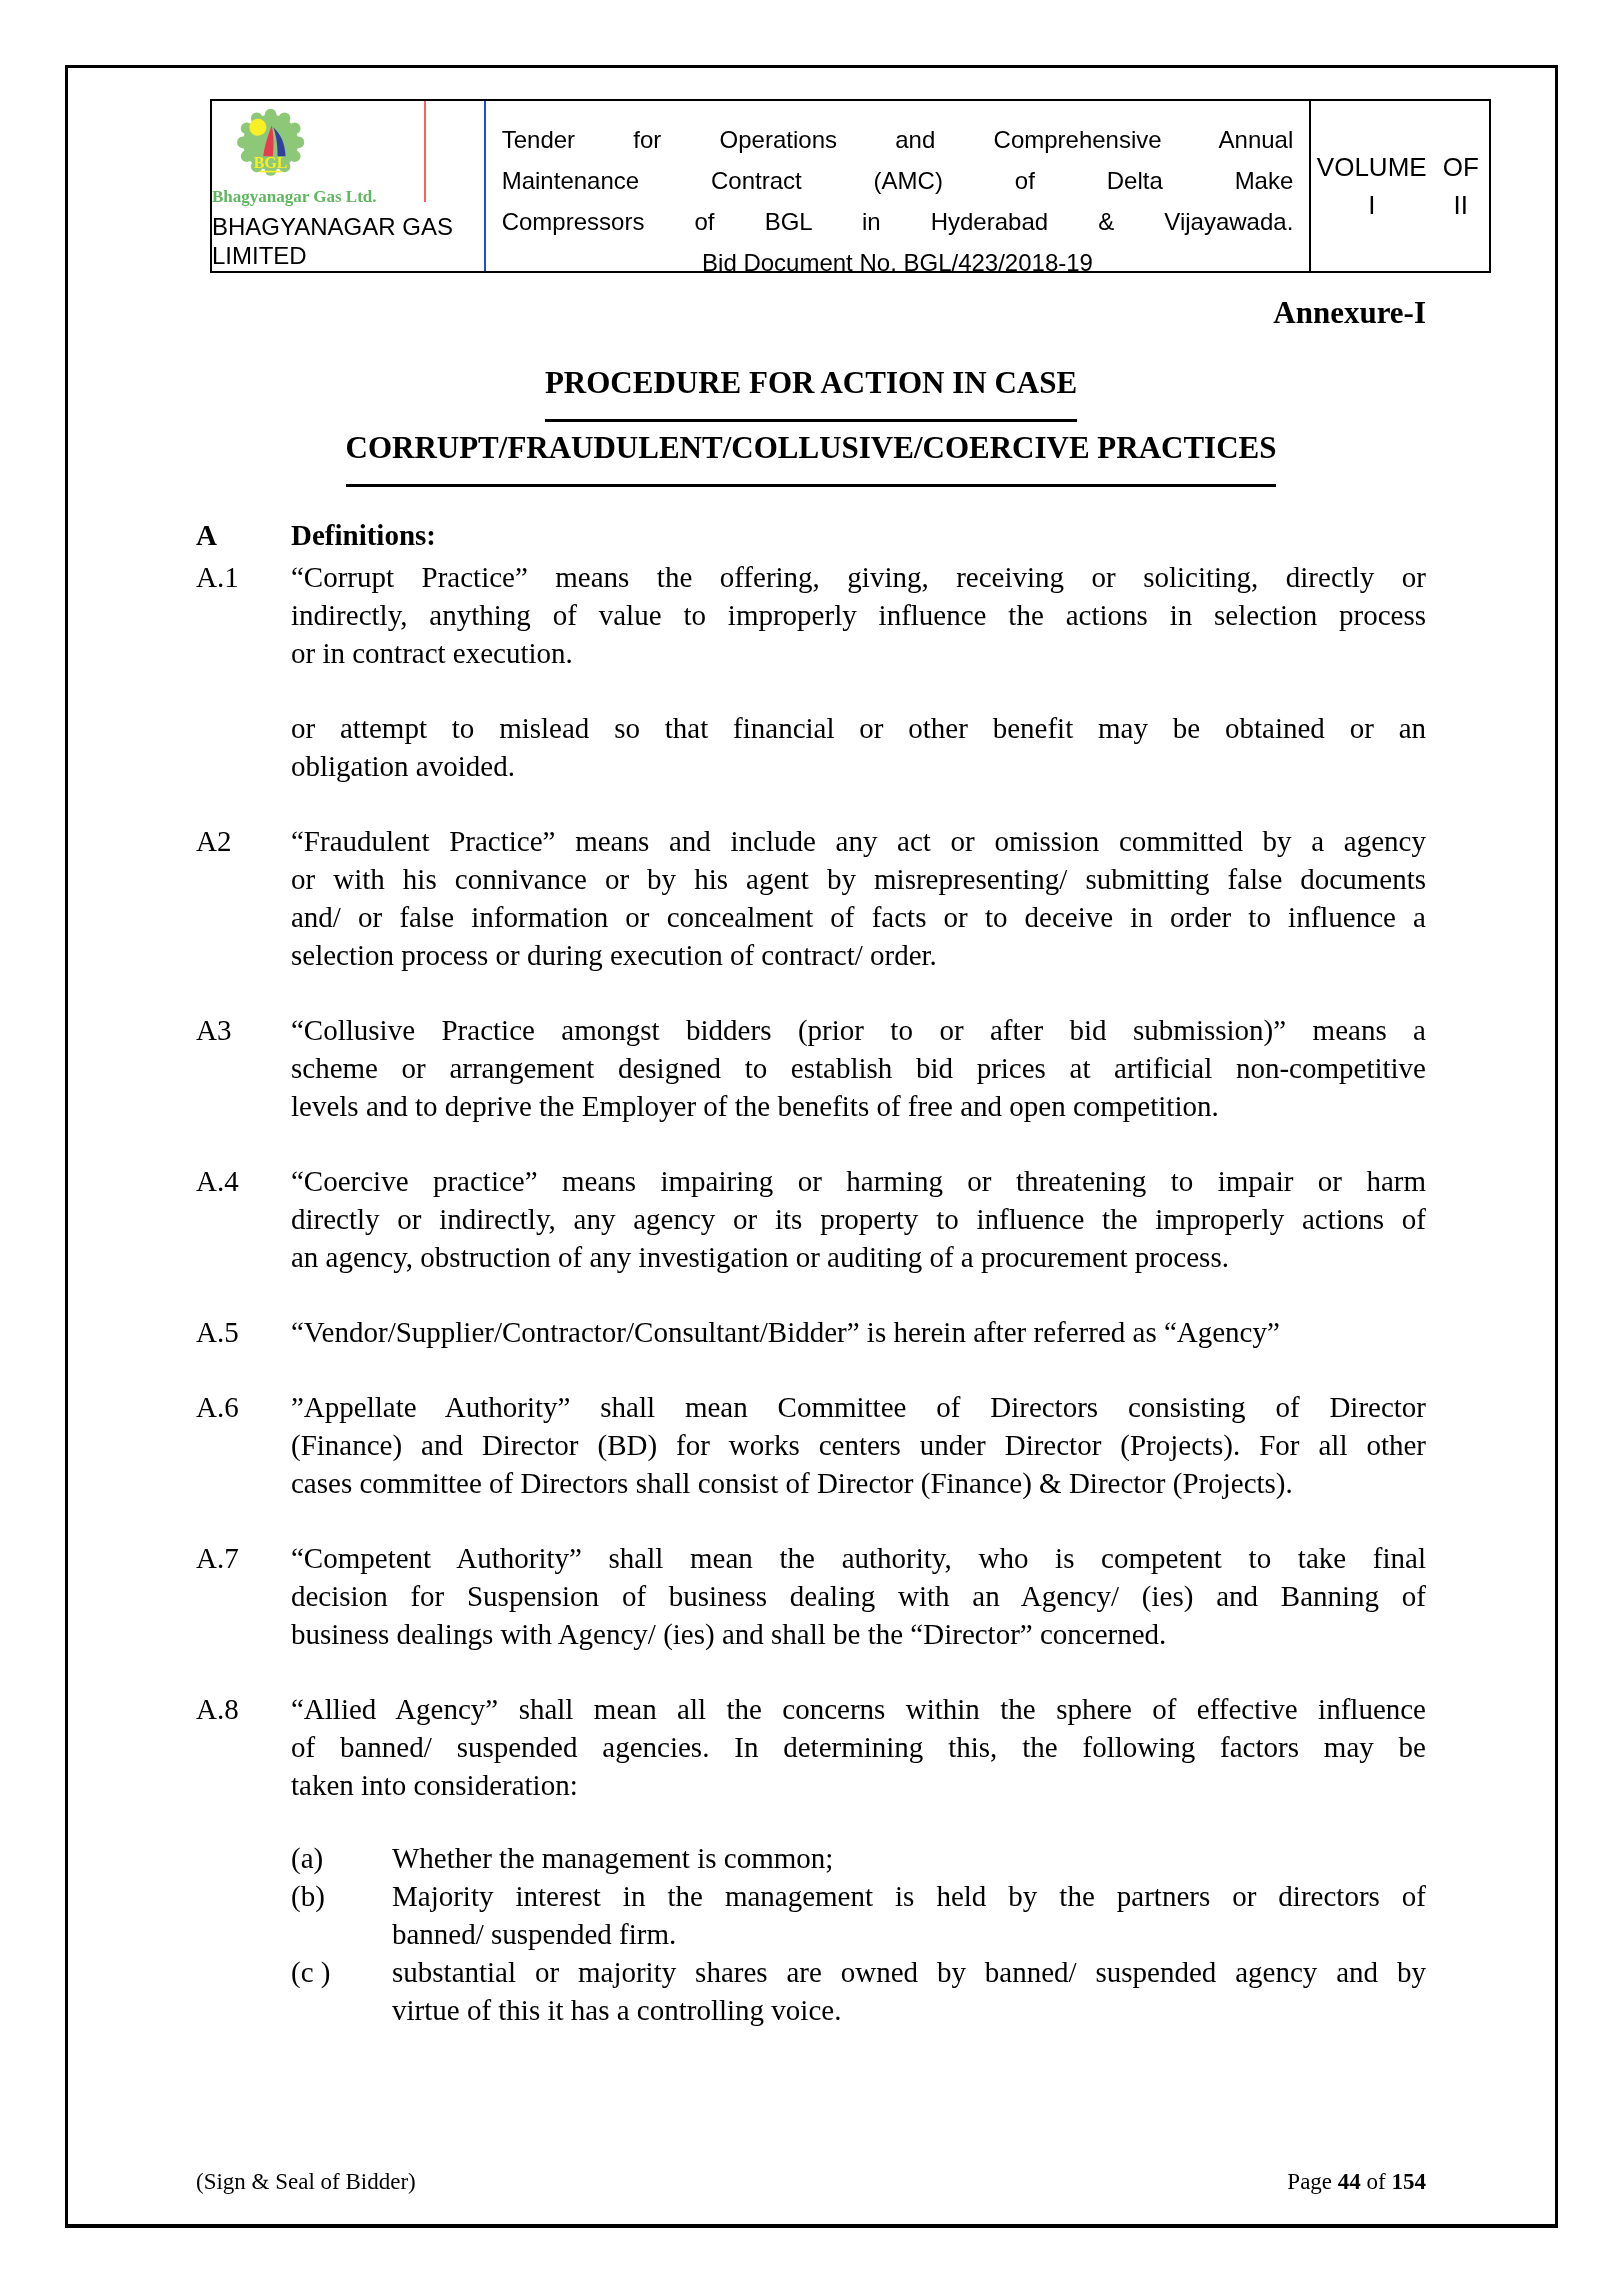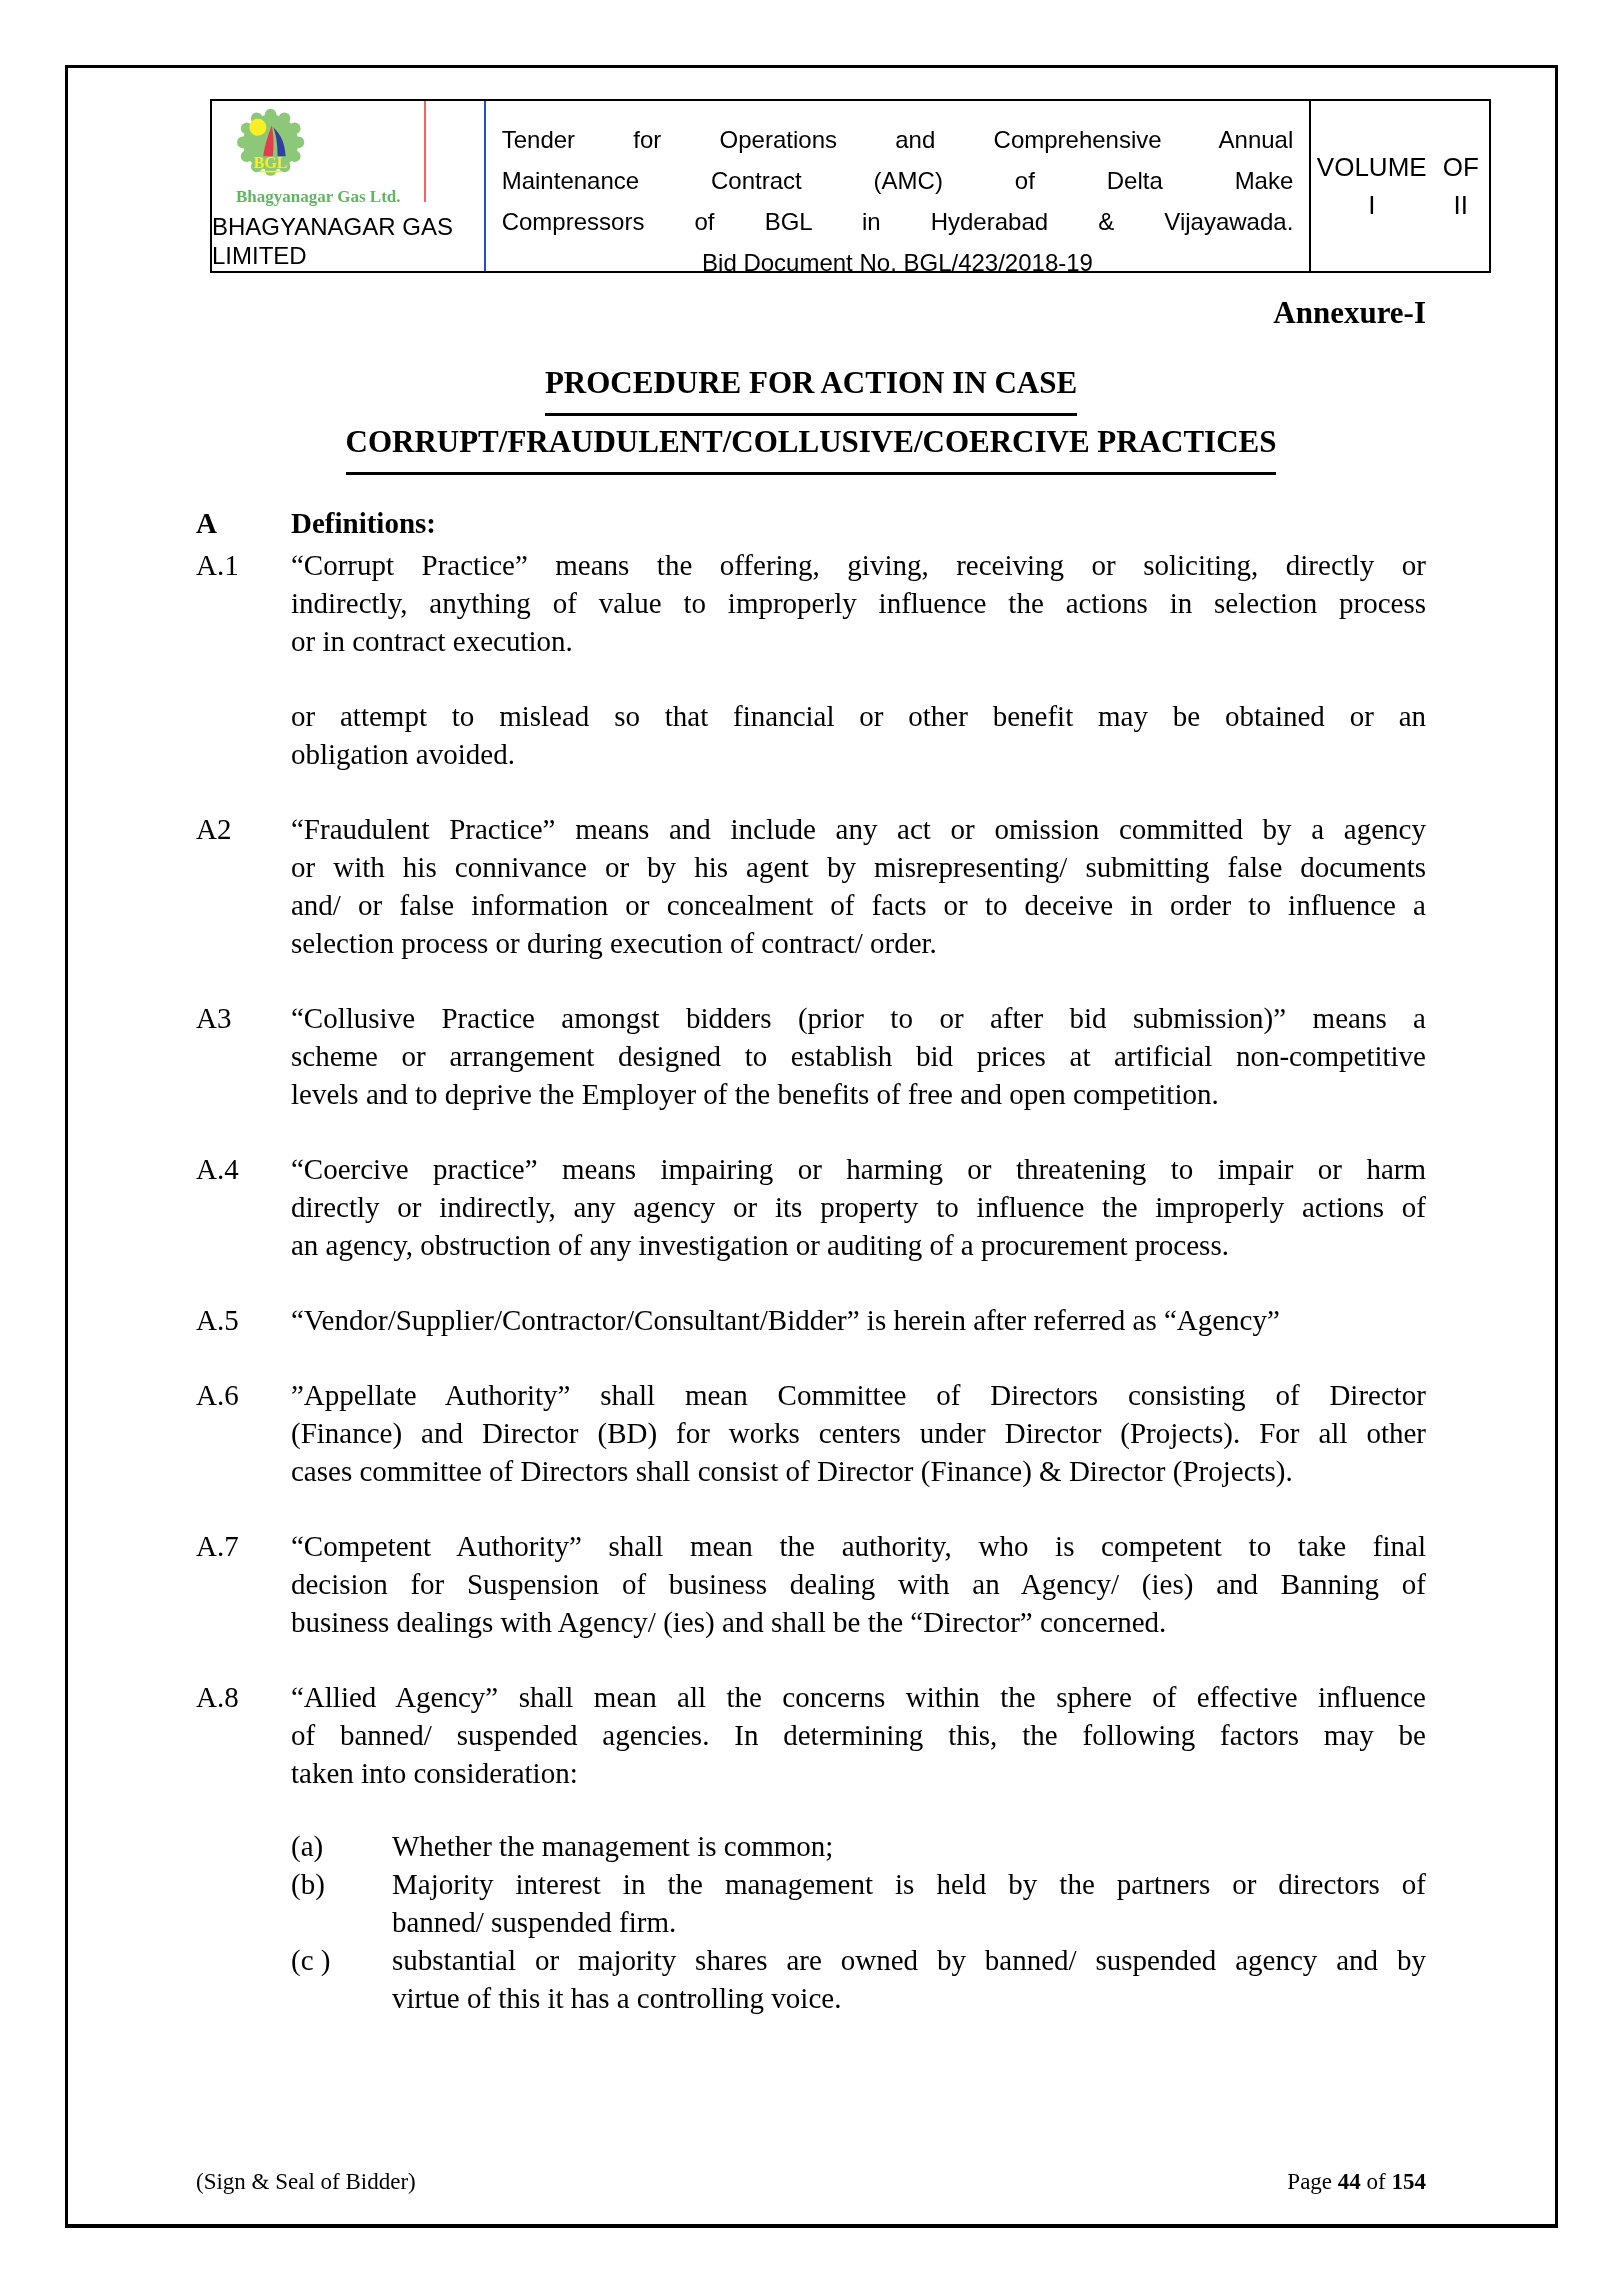--- a/index.html
+++ b/index.html
@@ -9,31 +9,31 @@
 
   
   .hdr{position:absolute;left:210px;top:99px;width:1281px;height:174px;display:flex;
     box-sizing:border-box;border:2.6px solid #000;background:#fff;}
   .hc{box-sizing:border-box;position:relative;height:100%;}
   .hc1{width:274px;border-right:2px solid #1d4ed8;text-align:left;overflow:hidden;}
   .hc2{width:825px;border-right:2px solid #000;padding:18.3px 15.7px 0 15.7px;}
   .hc3{flex:1;display:flex;flex-direction:row;justify-content:center;align-items:center;}
   .redline{position:absolute;right:58px;top:0;width:2px;height:101px;background:#ff5f5f;}
   .logo-svg{margin-top:5.2px;height:80px;}
-  .logo-cap{font-size:17px;line-height:18.3px;color:#5fb75f;font-weight:bold;padding-left:24px;}
+  .logo-cap{font-size:17px;line-height:18.3px;color:#5fb75f;font-weight:bold;}
   .company{font-family:"Liberation Sans",sans-serif;font-size:24px;line-height:29.4px;margin-top:5.2px;}
   .tender-title{font-family:"Liberation Sans",sans-serif;font-size:24px;line-height:41px;}
   .volume{font-family:"Liberation Sans",sans-serif;font-size:26px;line-height:38px;text-align:center;}
 
   
   .content{position:absolute;left:196px;top:294px;width:1230px;}
   .annex{text-align:right;font-weight:bold;font-size:31px;line-height:37px;}
   .headwrap{margin-top:35px;text-align:center;font-weight:bold;font-size:31px;line-height:33px;}
   .headwrap .hline{margin-bottom:9.2px;}
-  .headwrap .u{display:inline-block;border-bottom:3.9px solid #000;padding-bottom:14px;}
+  .headwrap .u{display:inline-block;border-bottom:3.9px solid #000;padding-bottom:20px;}
   .defs{margin-top:29px;}
   .row{display:flex;font-size:29px;line-height:38px;}
   .lbl{flex:0 0 95px;}
   .txt{flex:1;width:0;}
   .bold{font-weight:bold;}
   #items .row{margin-top:37px;}
   #items .row:first-child{margin-top:3.9px;}
   .jl{text-align:justify;text-align-last:justify;}
   .tcenter{text-align:center;}
   .subwrap{margin-top:35px;margin-left:95px;}

